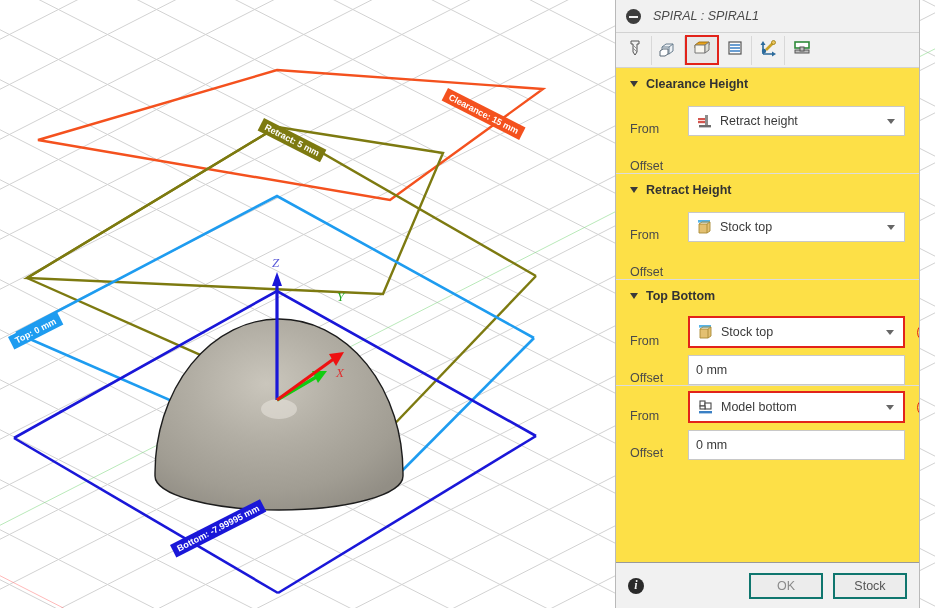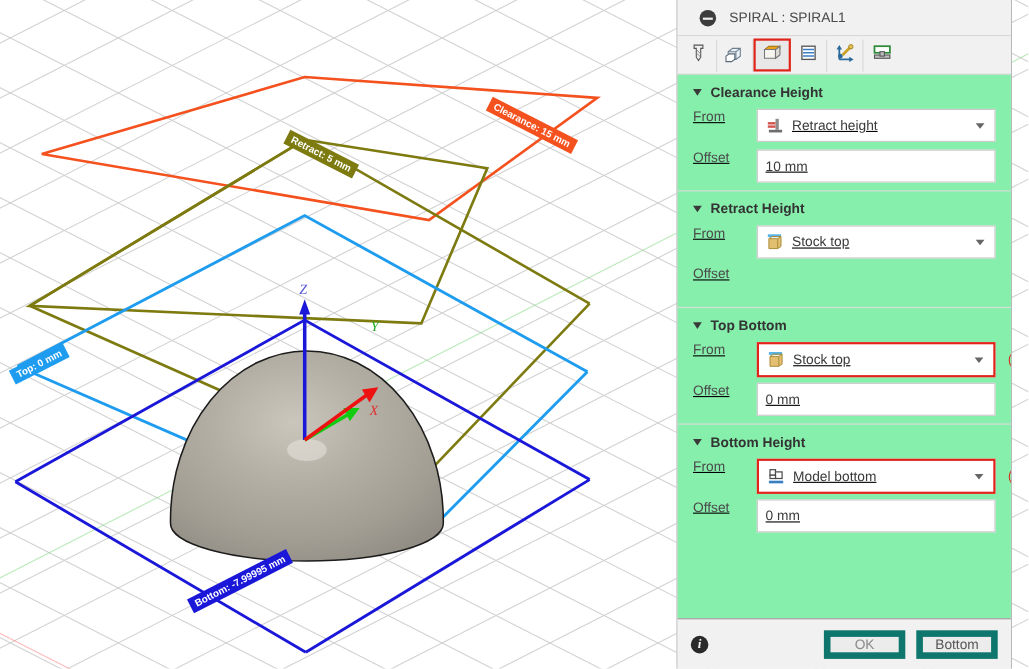--- a/index.html
+++ b/index.html
@@ -73,24 +73,25 @@
     left: 615px; top: 0;
     width: 305px; height: 608px;
     background: #f1f1f1;
     border-left: 1px solid #b9b9b9;
     border-right: 1px solid #b9b9b9;
     display: flex; flex-direction: column;
   }
   #panel-header {
     height: 33px;
     display: flex; align-items: center;
-    padding-left: 20px;
+    padding-left: 10px;
     background: #f1f1f1;
     border-bottom: 1px solid #d2d2d2;
     flex: none;
+    font-style: italic;
   }
   #collapse-icon {
     width: 15px; height: 15px; border-radius: 50%;
     background: #3d3d3d;
     position: relative; flex: none;
   }
   #collapse-icon::after {
     content: ""; position: absolute;
     left: 3px; top: 7px; width: 9px; height: 2px;
     background: #f1f1f1;
@@ -117,41 +118,40 @@
   }
   .tab.active {
     border: 2px solid #e2231a;
     background: #e8e8e8;
     width: 34px; height: 30px;
   }
 
   #sections {
     flex: 1 1 auto;
     overflow: hidden;
-    background: #86efac;
+    background: #fde047;
   }
   .section { padding: 0 14px; }
   .section + .section { border-top: 1px solid #dcdcdc; }
   .section-head {
     display: flex; align-items: center;
     height: 31px;
     font-size: 12.5px; font-weight: bold;
     color: #333333;
   }
   .caret {
     width: 0; height: 0;
     border-left: 4.5px solid transparent;
     border-right: 4.5px solid transparent;
     border-top: 6px solid #3a3a3a;
     margin-right: 8px;
   }
   .field-row {
-    display: flex; align-items: flex-start;
+    display: flex; align-items: flex-end;
     height: 37px;
-    text-decoration: underline;
   }
   .field-label {
     width: 58px;
     font-size: 12.5px;
     color: #4a4a4a;
     flex: none;
   }
   .control-wrap {
     position: relative;
     flex: 1 1 auto;
@@ -216,21 +216,21 @@
     width: 16px; height: 16px; border-radius: 50%;
     background: #2a2a2a; color: #f1f1f1;
     font-family: "Liberation Serif", serif;
     font-size: 12px; font-weight: bold; font-style: italic;
     display: flex; align-items: center; justify-content: center;
     flex: none;
   }
   .btn {
     height: 26px;
     min-width: 74px;
-    border: 6px solid #0f766e;
+    border: 2px solid #0f766e;
     background: #ececec;
     font-size: 12.5px;
     color: #555555;
     display: flex; align-items: center; justify-content: center;
   }
   #ok-btn { margin-left: auto; color: #8a8a8a; }
   #cancel-btn { margin-left: 10px; }
 </style>
 </head>
 <body>
@@ -469,23 +469,20 @@
                   <rect x="2" y="9" width="7" height="2.2" fill="#d4564f"></rect>
                 </svg>
               </span>
               <span class="sel-text">Retract height</span>
               <span class="sel-arrow"></span>
             </div>
           </div>
         </div>
         <div class="field-row">
           <div class="field-label">Offset</div>
-          <div class="control-wrap">
-            <div class="text-box">10 mm</div>
-          </div>
         </div>
       </div>
 
       <div class="section">
         <div class="section-head">
           <span class="caret"></span>
           <span>Retract Height</span>
         </div>
         <div class="field-row">
           <div class="field-label">From</div>
@@ -532,24 +529,20 @@
         </div>
         <div class="field-row">
           <div class="field-label">Offset</div>
           <div class="control-wrap">
             <div class="text-box">0 mm</div>
           </div>
         </div>
       </div>
 
       <div class="section">
-        <div class="section-head">
-          <span class="caret"></span>
-          <span>Bottom Height</span>
-        </div>
         <div class="field-row">
           <div class="field-label">From</div>
           <div class="control-wrap">
             <div class="select-box highlighted">
               <span class="sel-icon">
                 <svg width="18" height="18" viewBox="0 0 18 18">
                   <rect x="3" y="3" width="5" height="5" fill="#ffffff" stroke="#4a4a4a" stroke-width="1.1"></rect>
                   <rect x="8" y="5" width="6" height="6" fill="#ffffff" stroke="#4a4a4a" stroke-width="1.1"></rect>
                   <rect x="3" y="8" width="5" height="3" fill="#ffffff" stroke="#4a4a4a" stroke-width="1.1"></rect>
                   <rect x="2" y="13" width="13" height="2.4" fill="#3a7fc4"></rect>
@@ -567,17 +560,17 @@
             <div class="text-box">0 mm</div>
           </div>
         </div>
       </div>
 
     </div>
 
     <div id="panel-footer">
       <div id="info-icon">i</div>
       <div class="btn" id="ok-btn">OK</div>
-      <div class="btn" id="cancel-btn">Bottom</div>
+      <div class="btn" id="cancel-btn">Stock</div>
     </div>
 
   </div>
 </div>
 
 </body></html>

